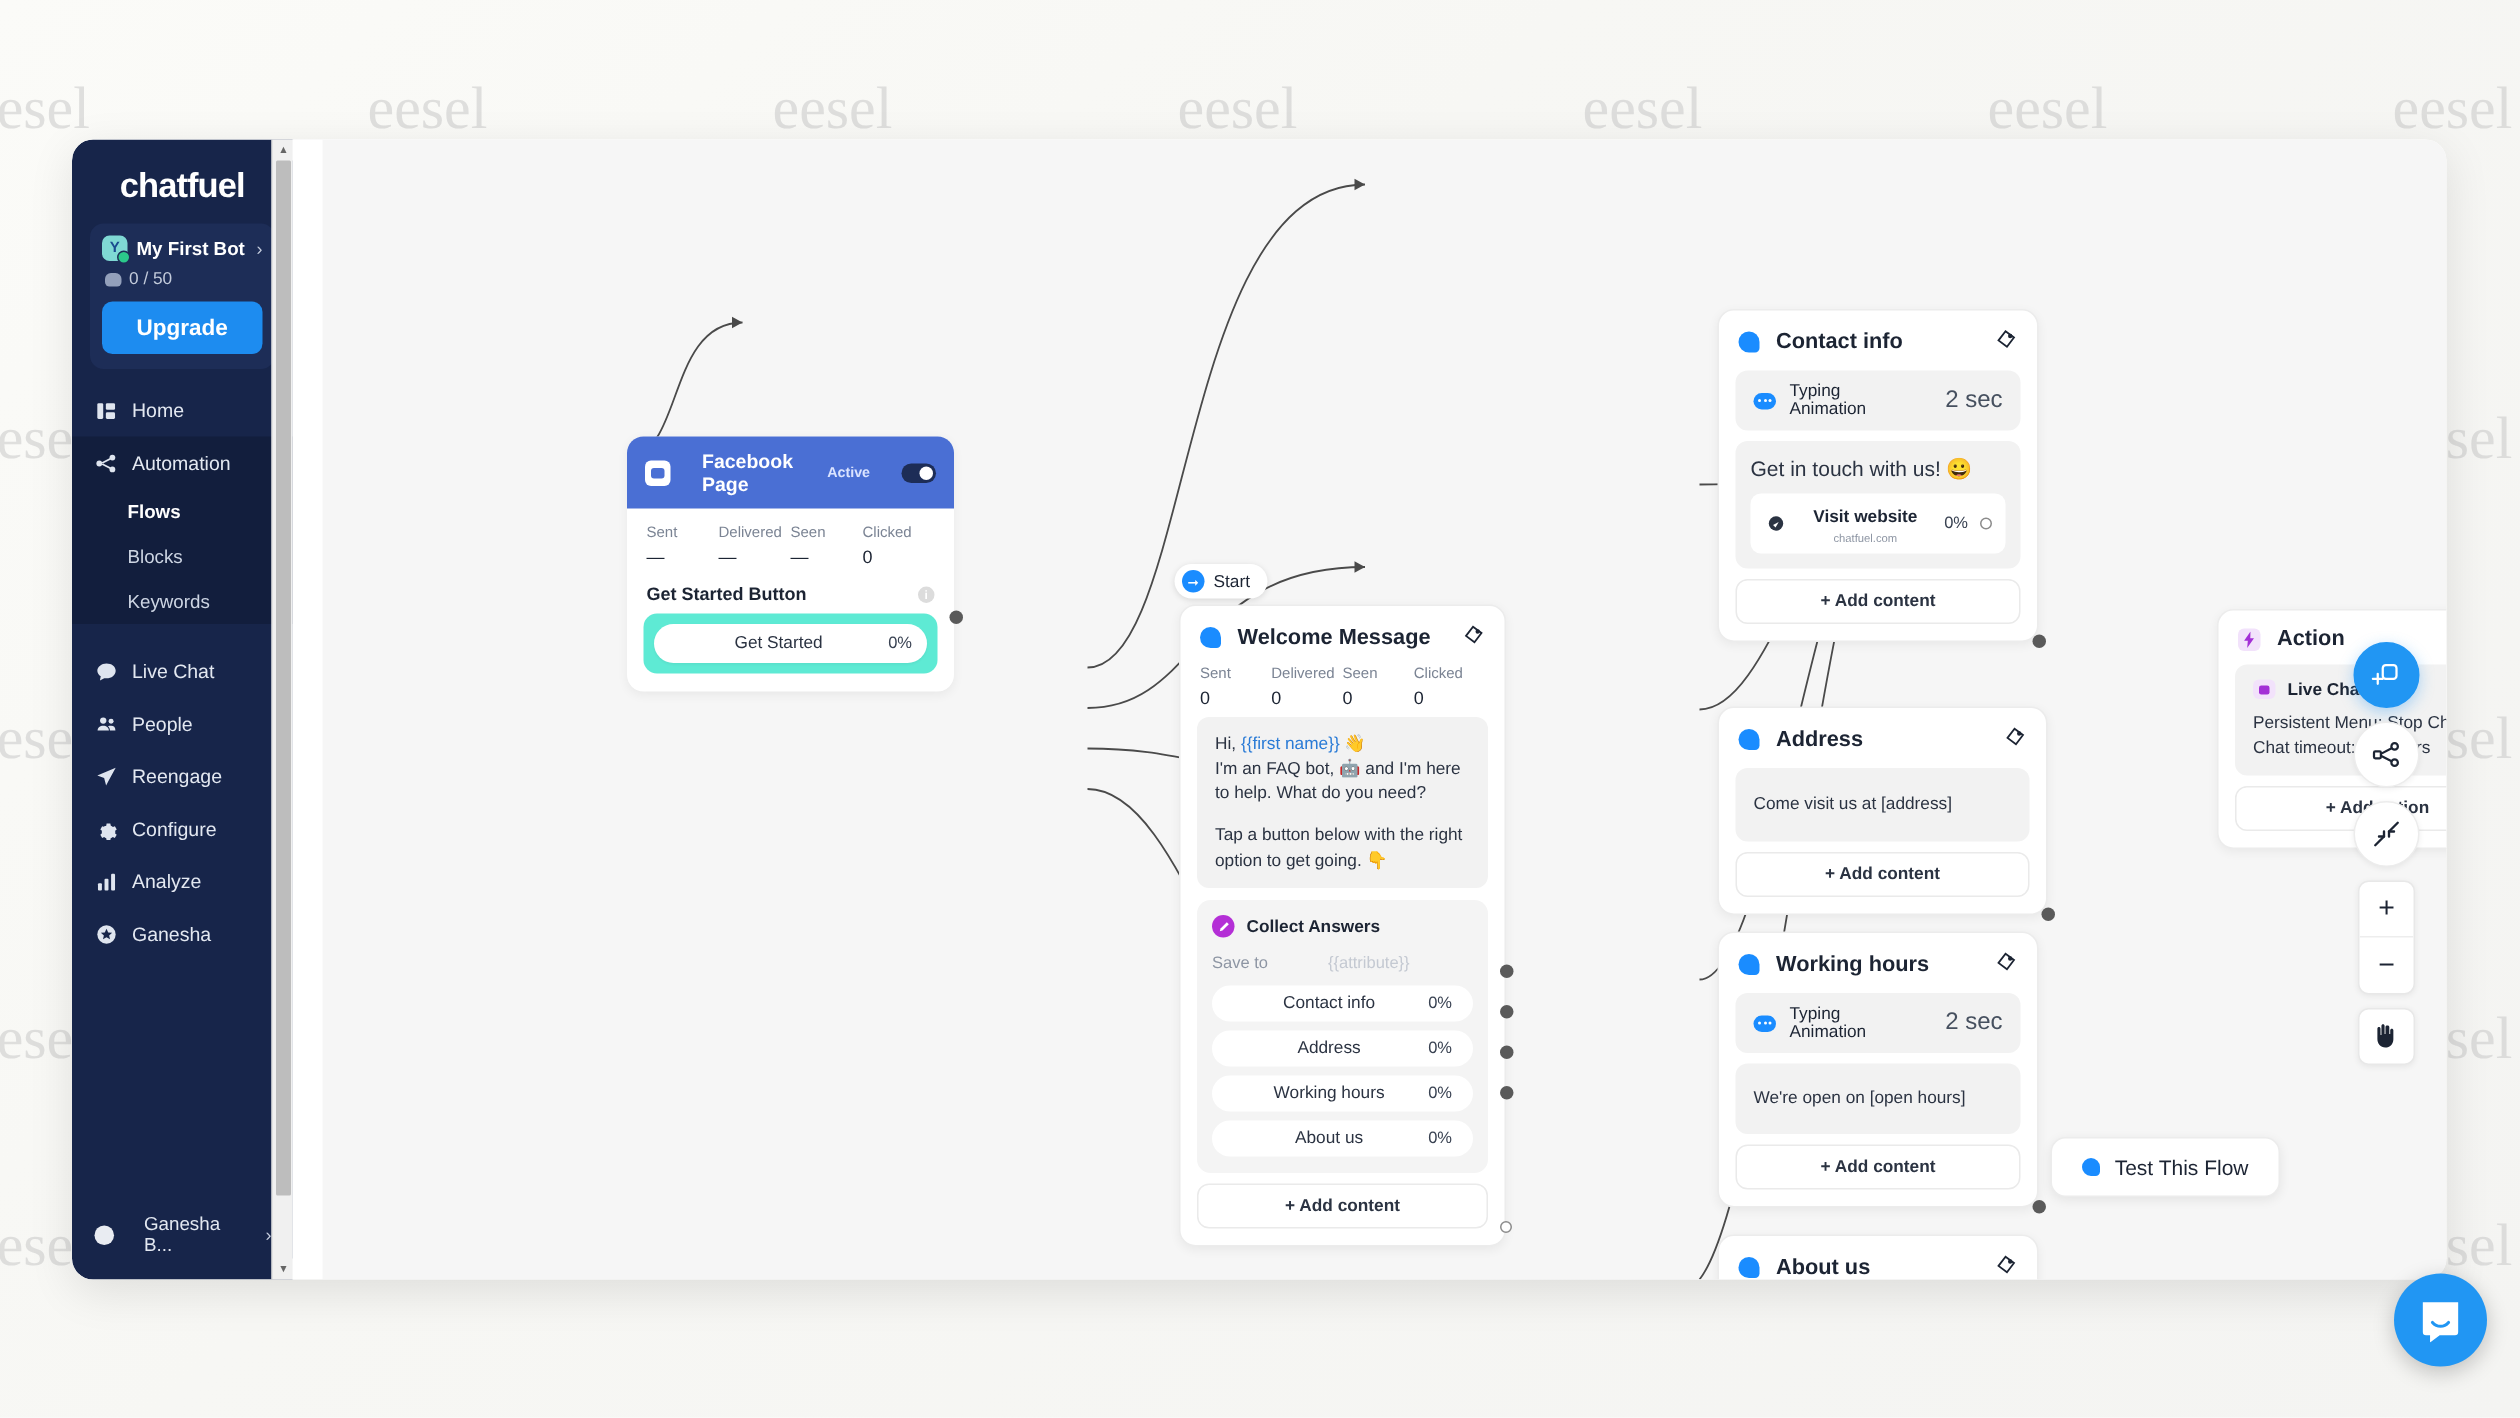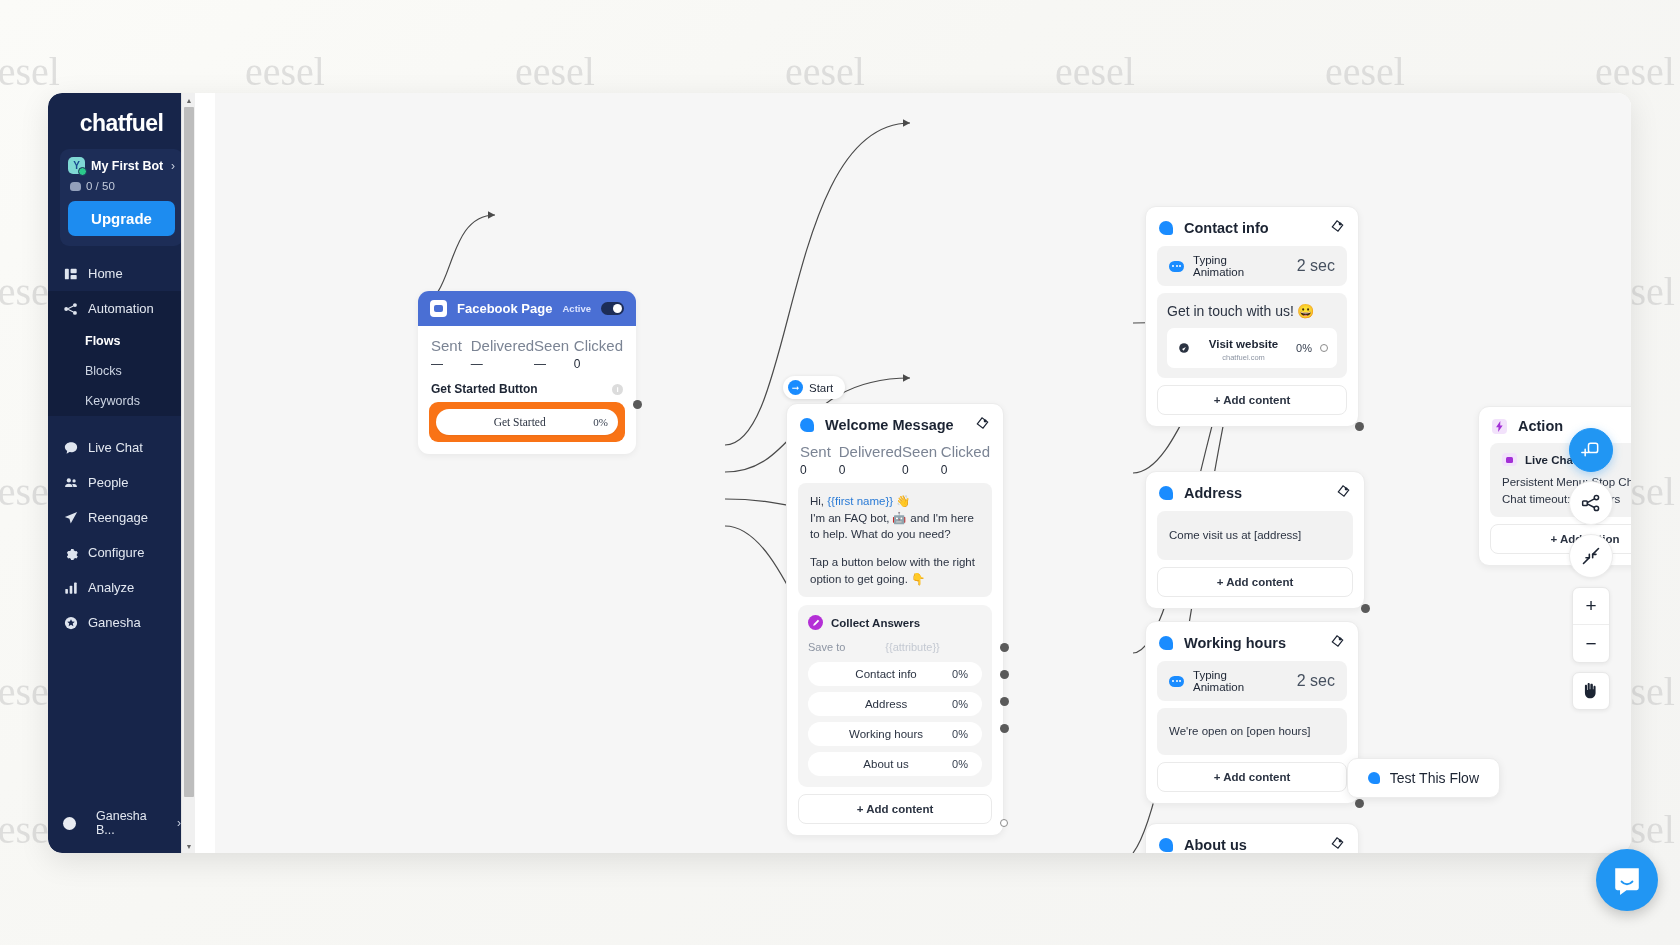--- a/index.html
+++ b/index.html
@@ -158,40 +158,40 @@
   }
   .out-ring{
     position:absolute; width:8px;height:8px;border-radius:50%;
     border:1.6px solid #8b8b8b; background:#fff; z-index:4;
   }
 
   
   #node-facebook{ left: 223px; top: 198px; width: 218px; border:none;}
   #fb-head{
     background:#4a6fd4; border-radius:11px 11px 0 0; display:flex;
-    align-items:center; gap:10px; padding: 9px 12px;
+    align-items:center; gap:21px; padding: 9px 12px;
   }
   #fb-icon{width:17px;height:17px;background:#fff;border-radius:4px;
            display:flex;align-items:center;justify-content:center;flex:0 0 17px;}
   #fb-icon i{width:9px;height:7px;background:#4a6fd4;border-radius:2px;display:block;}
   #fb-title{font-size:13px;font-weight:600;color:#fff;flex:1;}
   #fb-active{font-size:9.5px;color:#dbe4ff;font-weight:600;}
   #fb-toggle{width:23px;height:13px;border-radius:7px;background:#1d2d57;
              position:relative;cursor:pointer;}
   #fb-toggle::after{content:"";position:absolute;right:2px;top:2px;width:9px;height:9px;
                     border-radius:50%;background:#fff;}
   .stats-row{display:flex;padding:11px 13px 3px 13px;}
   .stat{flex:1;}
-  .stat .k{font-size:15px;color:#7b8494;margin-bottom:3px;}
+  .stat .k{font-size:10px;color:#7b8494;margin-bottom:3px;}
   .stat .v{font-size:12px;color:#1c2433;}
   .gsb-title{font-size:12px;font-weight:700;color:#1c2433;padding:8px 13px 0 13px;
              display:flex;align-items:center;}
   .info-ico{margin-left:auto;width:11px;height:11px;border-radius:50%;background:#dcdcdc;
             color:#fff;font-size:8px;display:flex;align-items:center;justify-content:center;}
-  .btn-wrap{margin:6px 11px 12px 11px;background:#f97316;border-radius:9px;padding:7px;font-family:Liberation Serif, serif;}
+  .btn-wrap{margin:6px 11px 12px 11px;background:#5eead4;border-radius:9px;padding:7px;}
   .pill{background:#fff;border-radius:16px;padding:7px 10px;display:flex;align-items:center;
         font-size:11.5px;color:#2b3342; box-shadow:0 1px 2px rgba(0,0,0,.05);}
   .pill .lbl{flex:1;text-align:center;}
   .pill .pct{font-size:11px;color:#394252;}
 
   
   #start-chip{
     position:absolute; left:588px; top:283px; z-index:4;
     display:flex;align-items:center;gap:6px;background:#fff;border-radius:15px;
     padding:4px 12px 4px 5px; box-shadow:0 1px 4px rgba(0,0,0,.13);
@@ -259,21 +259,21 @@
   .zoom-btn{height:37px;display:flex;align-items:center;justify-content:center;
     font-size:19px;color:#1c2433;cursor:pointer;}
   #zoom-group .zoom-btn:first-child{border-bottom:1px solid #ededed;}
   #pan-btn{width:38px;height:38px;background:#fff;border:1px solid #e8e8e8;border-radius:7px;
     display:flex;align-items:center;justify-content:center;cursor:pointer;
     box-shadow:0 1px 4px rgba(0,0,0,.07);}
   #pan-btn svg{width:18px;height:18px;}
 
   
   #test-flow{
-    position:absolute; right:131px; bottom:55px; z-index:9;
+    position:absolute; right:111px; bottom:55px; z-index:9;
     background:#fff;border:1px solid #ececec;border-radius:10px;
     padding:11px 20px; display:flex;align-items:center;gap:10px;
     font-size:14px;color:#1c2433; cursor:pointer;
     box-shadow:0 2px 8px rgba(0,0,0,.08);
   }
   #test-flow .dot{width:12px;height:12px;border-radius:50% 50% 3px 50%;background:#1a8cff;}
   #intercom{
     position:absolute; right:22px; bottom:34px; z-index:10;
     width:62px;height:62px;border-radius:50%;background:#2196f3;
     display:flex;align-items:center;justify-content:center;cursor:pointer;

